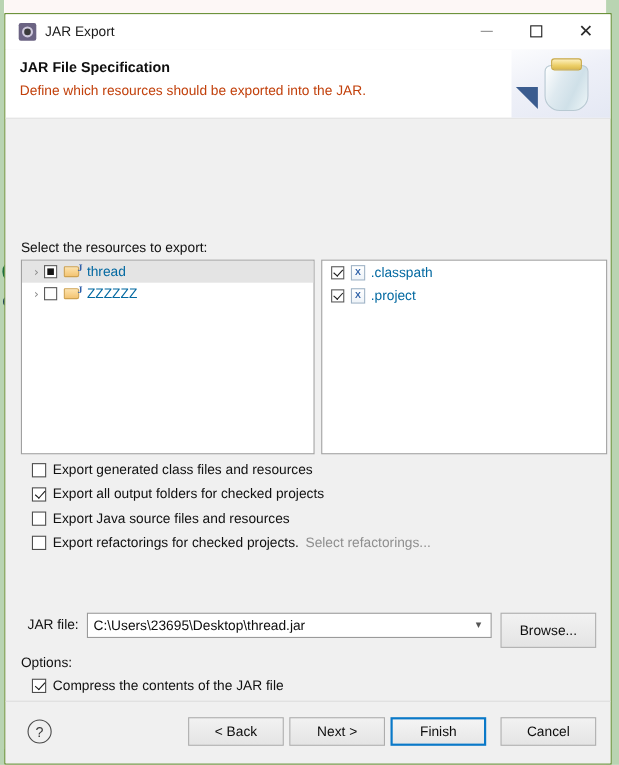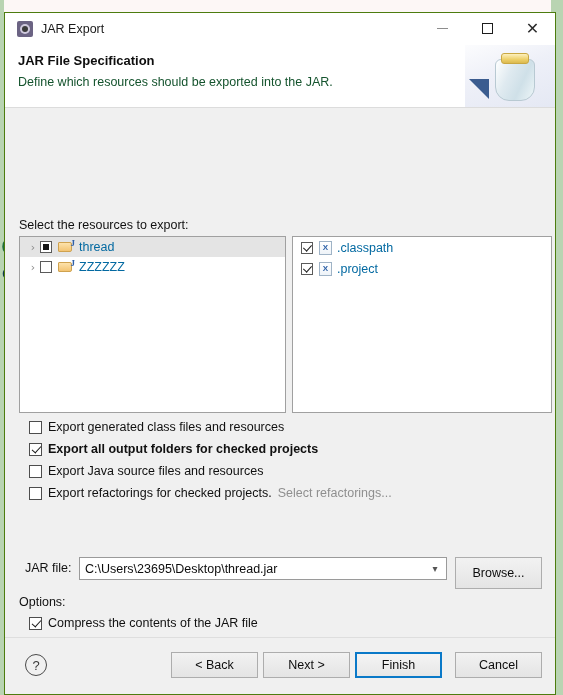--- a/index.html
+++ b/index.html
@@ -46,21 +46,21 @@
         color:#4a4a4a;}
   #wbtn-group{position:absolute;right:0;top:0;display:flex;}
   .wb-min{width:11px;height:1px;background:#8d8d8d;}
   .wb-max{width:11px;height:11px;border:1.4px solid #1d1d1d;box-sizing:border-box;}
   .wb-close{font-size:16px;line-height:16px;color:#2b2b2b;font-family:"DejaVu Sans",sans-serif;}
 
   
   #header{height:62px;background:#ffffff;position:relative;flex:none;
           border-bottom:1px solid #dcdcdc;overflow:hidden;}
   #hdr-title{position:absolute;left:13px;top:8px;font-size:13px;font-weight:bold;color:#0e0e0e;}
-  #hdr-desc{position:absolute;left:13px;top:30px;font-size:12.5px;color:#14532d;}
+  #hdr-desc{position:absolute;left:13px;top:30px;font-size:12.5px;color:#c2410c;}
   #hdr-art{position:absolute;right:0;top:-10px;width:90px;height:80px;
            background:linear-gradient(160deg,#ffffff 0%,#eef0f8 45%,#e3e7f3 100%);}
   #jar-tri{position:absolute;left:4px;top:44px;width:0;height:0;
            border-left:20px solid transparent;border-top:20px solid #3b5c8f;}
   #jar-body{position:absolute;left:30px;top:24px;width:38px;height:40px;
             border-radius:6px 6px 14px 14px;
             background:linear-gradient(115deg,#ffffff 0%,#dfeaf0 35%,#cfe0e8 65%,#eef6f8 100%);
             border:1px solid #b8c9d2;}
   #jar-neck{position:absolute;left:36px;top:18px;width:26px;height:9px;border-radius:3px;
             background:linear-gradient(180deg,#fdf0bd 0%,#edd06a 60%,#dbb94f 100%);
@@ -202,21 +202,21 @@
           <span>X</span>
         </div>
         <div class="row-text">.project</div>
       </div>
     </div>
 
     <div class="optrow" style="top:312px;">
       <div class="optbox"></div>
       <div class="opttext">Export generated class files and resources</div>
     </div>
-    <div class="optrow" style="top:334px;font-weight:bold;">
+    <div class="optrow" style="top:334px;">
       <div class="optbox checked"></div>
       <div class="opttext">Export all output folders for checked projects</div>
     </div>
     <div class="optrow" style="top:356px;">
       <div class="optbox"></div>
       <div class="opttext">Export Java source files and resources</div>
     </div>
     <div class="optrow" style="top:378px;">
       <div class="optbox"></div>
       <div class="opttext">Export refactorings for checked projects.</div>

